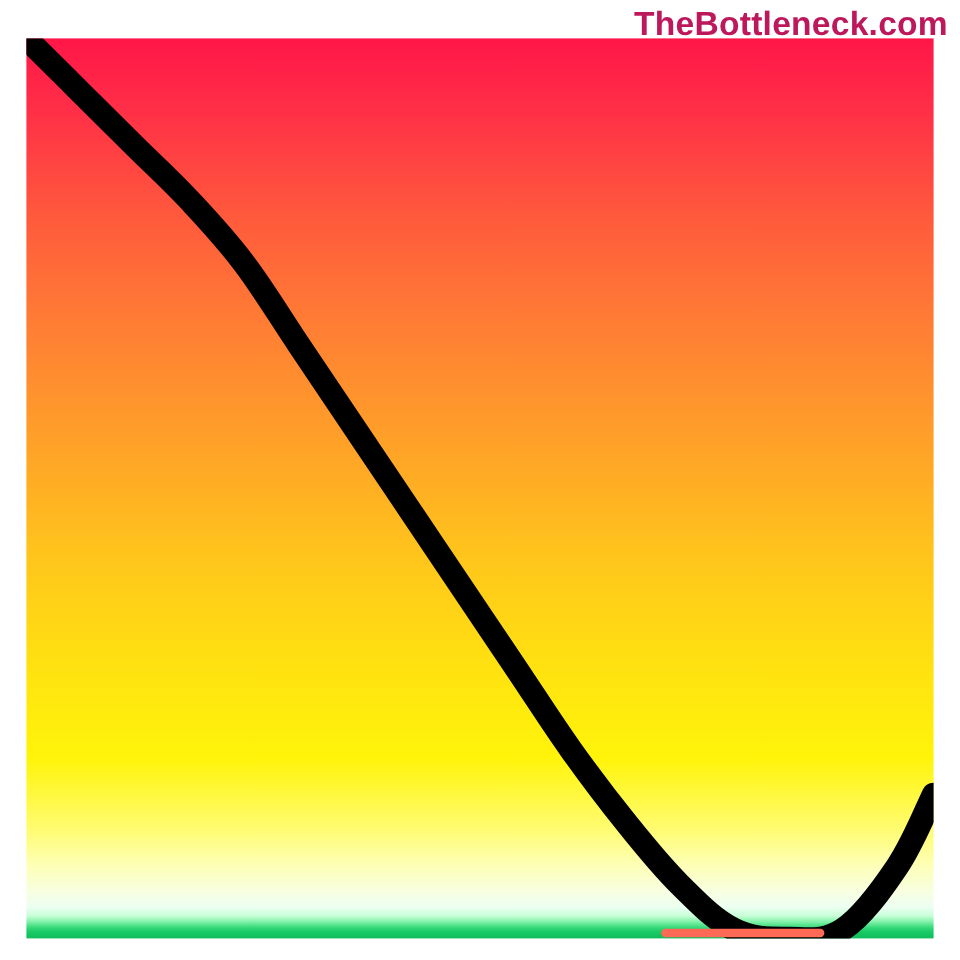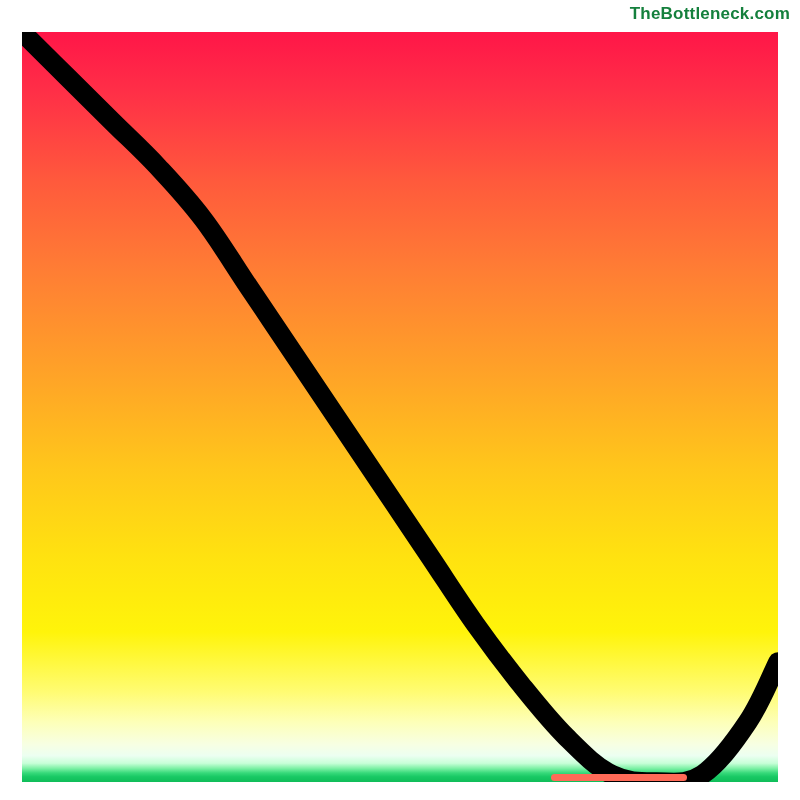--- a/index.html
+++ b/index.html
@@ -13,23 +13,23 @@
   }
   .frame {
     position: relative;
     width: 800px;
     height: 800px;
   }
   .attribution {
     position: absolute;
     top: 4px;
     right: 10px;
-    font-size: 17px;
+    font-size: 28px;
     font-weight: 600;
-    color: #15803d;
+    color: #be185d;
     letter-spacing: 0.2px;
   }
   .plot {
     position: absolute;
     left: 22px;
     top: 32px;
     width: 756px;
     height: 750px;
   }
   .plot-bg {

